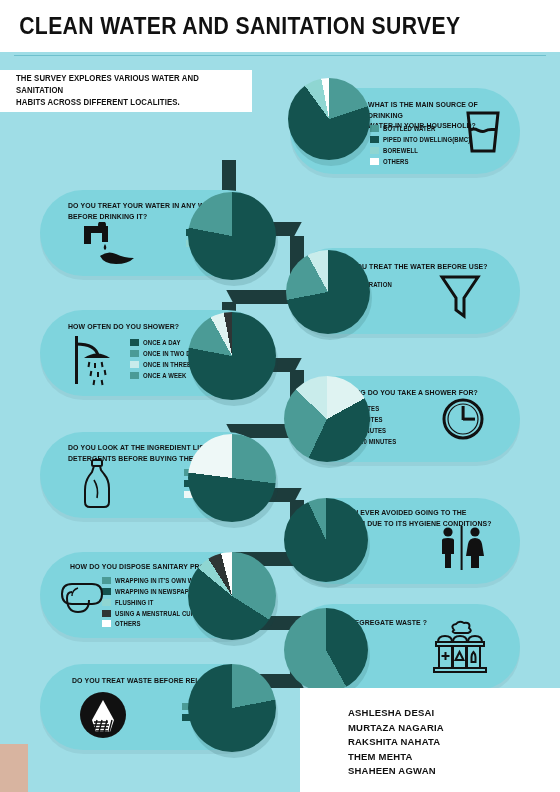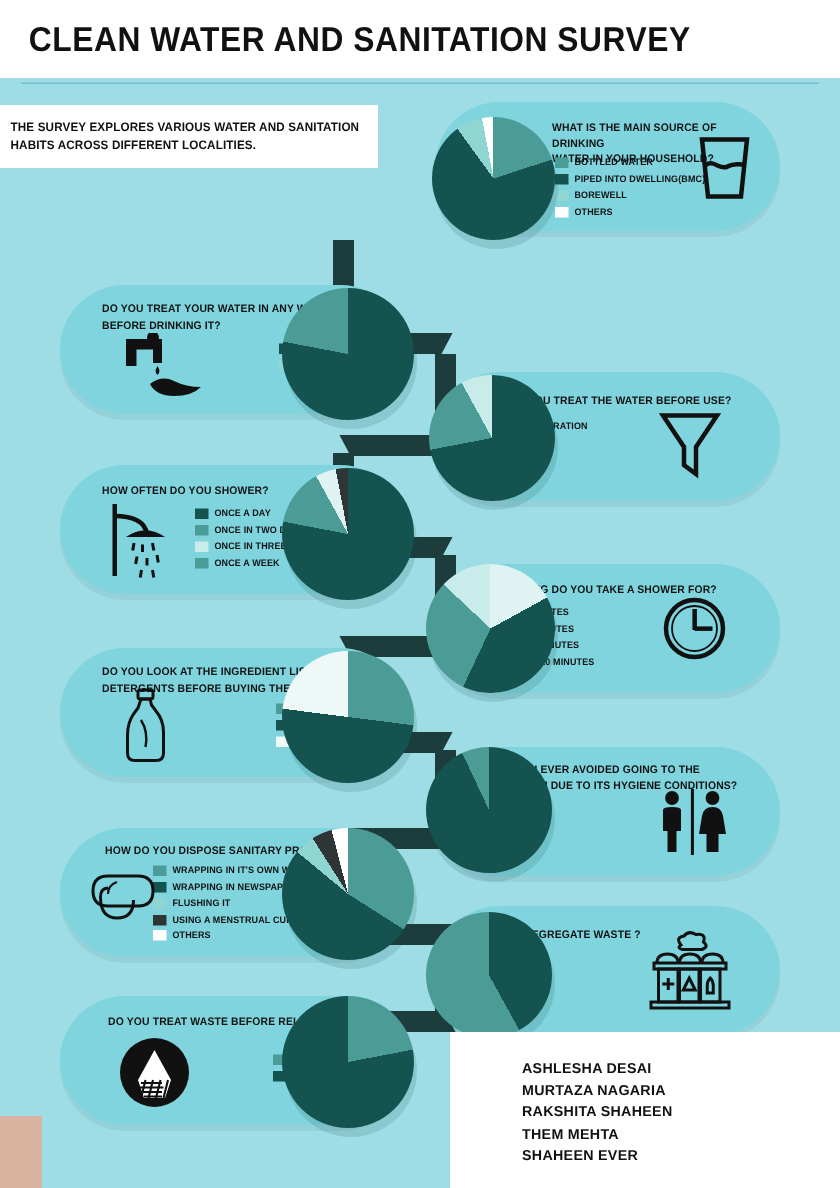--- a/index.html
+++ b/index.html
@@ -27,21 +27,21 @@
   }
   #panel:before{
     content:"";position:absolute;left:14px;top:3px;width:532px;height:1px;
     background:#6fc0cd;
   }
   
   #intro{
     position:absolute;left:0;top:18px;width:252px;height:42px;
     background:#ffffff;
     display:flex;flex-direction:column;justify-content:center;
-    padding-left:7px;box-sizing:border-box;
+    padding-left:16px;box-sizing:border-box;
   }
   #intro span{
     font-size:8.2px;font-weight:bold;color:#111;line-height:12px;
     letter-spacing:.1px;transform:scaleX(.95);transform-origin:left center;
   }
   
   #credits{
     position:absolute;left:300px;top:636px;width:260px;height:104px;
     background:#ffffff;
     padding:18px 0 0 48px;box-sizing:border-box;
@@ -109,21 +109,21 @@
   <div class="spine" style="left:230px;top:372px;width:70px;height:14px;transform:skewX(28deg);"></div>
   <div class="spine" style="left:222px;top:384px;width:14px;height:56px;"></div>
   <div class="spine" style="left:236px;top:436px;width:62px;height:14px;transform:skewX(-28deg);"></div>
   <div class="spine" style="left:290px;top:448px;width:14px;height:56px;"></div>
   <div class="spine" style="left:230px;top:500px;width:70px;height:14px;transform:skewX(28deg);"></div>
   <div class="spine" style="left:222px;top:512px;width:14px;height:56px;"></div>
   <div class="spine" style="left:236px;top:564px;width:62px;height:14px;transform:skewX(-28deg);"></div>
   <div class="spine" style="left:290px;top:576px;width:14px;height:50px;"></div>
   <div class="spine" style="left:230px;top:622px;width:70px;height:14px;transform:skewX(28deg);"></div>
 
-  <div class="card right" style="top:16px;">
+  <div class="card right" style="top:36px;">
     <div class="qtext" style="left:78px;top:12px;">
       <div>WHAT IS THE MAIN SOURCE OF DRINKING</div>
       <div>WATER IN YOUR HOUSEHOLD?</div>
     </div>
     <div class="legend" style="left:80px;top:36px;">
       <div class="row">
           <span class="sw" style="background:#4b9b96"></span>
           <span class="lb">BOTTLED WATER</span>
         </div>
       <div class="row">
@@ -451,18 +451,18 @@
   <div class="pieshadow" style="left:286px;top:562px;width:84px;height:84px;"></div>
   <div class="pie" style="left: 284px; top: 556px; width: 84px; height: 84px; background: conic-gradient(rgb(20, 83, 79) 0%, rgb(20, 83, 79) 42%, rgb(75, 155, 150) 42%, rgb(75, 155, 150) 100%);"></div>
 
   <div class="pieshadow" style="left:190px;top:618px;width:88px;height:88px;"></div>
   <div class="pie" style="left: 188px; top: 612px; width: 88px; height: 88px; background: conic-gradient(rgb(75, 155, 150) 0%, rgb(75, 155, 150) 22%, rgb(20, 83, 79) 22%, rgb(20, 83, 79) 100%);"></div>
 
   <div id="strip"></div>
   <div id="credits">
     <div>ASHLESHA DESAI</div>
     <div>MURTAZA NAGARIA</div>
-    <div>RAKSHITA SHAHEEN</div>
+    <div>RAKSHITA NAHATA</div>
     <div>THEM MEHTA</div>
-    <div>SHAHEEN EVER</div>
+    <div>SHAHEEN AGWAN</div>
   </div>
 
 </div>
 
 </body></html>

